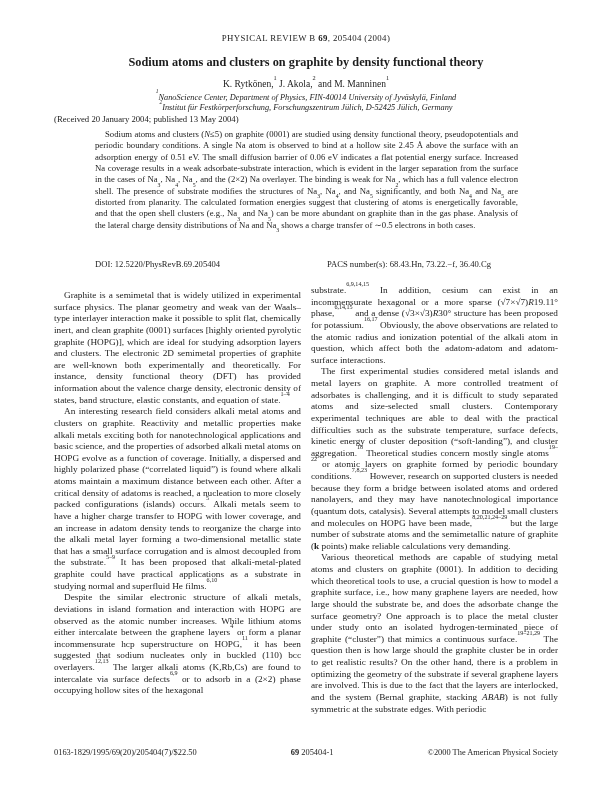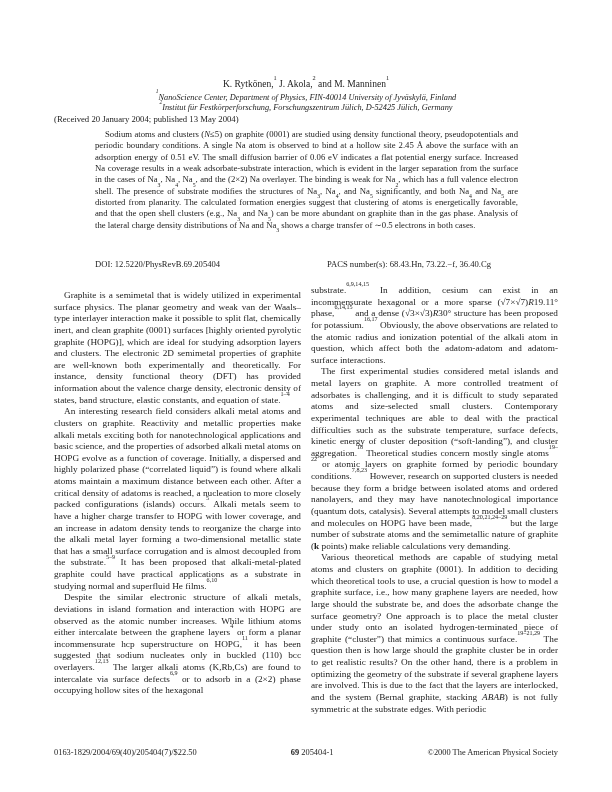--- a/index.html
+++ b/index.html
@@ -77,21 +77,23 @@
     font-size: 8.4px;
   }
   sup { font-size: 66%; line-height: 0; position: relative; top: -0.45em; }
   sub { font-size: 66%; line-height: 0; position: relative; top: 0.28em; }
 </style>
 </head>
 <body>
 
 <div class="page">
 
+  <div class="journal-header">PHYSICAL REVIEW B <b>69</b>, 205404 (2004)</div>
 
+  <div class="article-title">Sodium atoms and clusters on graphite by density functional theory</div>
 
   <div class="authors">K. Rytkönen,<sup>1</sup> J. Akola,<sup>2</sup> and M. Manninen<sup>1</sup></div>
 
   <div class="affiliations">
     <div><sup>1</sup>NanoScience Center, Department of Physics, FIN-40014 University of Jyväskylä, Finland</div>
     <div><sup>2</sup>Institut für Festkörperforschung, Forschungszentrum Jülich, D-52425 Jülich, Germany</div>
   </div>
 
   <div class="received">(Received 20 January 2004; published 13 May 2004)</div>
 
@@ -108,18 +110,18 @@
     <p>Despite the similar electronic structure of alkali metals, deviations in island formation and interaction with HOPG are observed as the atomic number increases. While lithium atoms either intercalate between the graphene layers<sup>4</sup> or form a planar incommensurate hcp superstructure on HOPG,<sup>11</sup> it has been suggested that sodium nucleates only in buckled (110) bcc overlayers.<sup>12,13</sup> The larger alkali atoms (K,Rb,Cs) are found to intercalate via surface defects<sup>6,9</sup> or to adsorb in a (2×2) phase occupying hollow sites of the hexagonal</p>
   </div>
 
   <div class="col col-right">
     <p class="no-indent">substrate.<sup>6,9,14,15</sup> In addition, cesium can exist in an incommensurate hexagonal or a more sparse (√7×√7)<i>R</i>19.11° phase,<sup>6,14,15</sup> and a dense (√3×√3)<i>R</i>30° structure has been proposed for potassium.<sup>16,17</sup> Obviously, the above observations are related to the atomic radius and ionization potential of the alkali atom in question, which affect both the adatom-adatom and adatom-surface interactions.</p>
     <p>The first experimental studies considered metal islands and metal layers on graphite. A more controlled treatment of adsorbates is challenging, and it is difficult to study separated atoms and size-selected small clusters. Contemporary experimental techniques are able to deal with the practical difficulties such as the substrate temperature, surface defects, kinetic energy of cluster deposition (“soft-landing”), and cluster aggregation.<sup>18</sup> Theoretical studies concern mostly single atoms<sup>19–22</sup> or atomic layers on graphite formed by periodic boundary conditions.<sup>7,8,23</sup> However, research on supported clusters is needed because they form a bridge between isolated atoms and ordered nanolayers, and they may have nanotechnological importance (quantum dots, catalysis). Several attempts to model small clusters and molecules on HOPG have been made,<sup>8,20,21,24–29</sup> but the large number of substrate atoms and the semimetallic nature of graphite (<b>k</b> points) make reliable calculations very demanding.</p>
     <p>Various theoretical methods are capable of studying metal atoms and clusters on graphite (0001). In addition to deciding which theoretical tools to use, a crucial question is how to model a graphite surface, i.e., how many graphene layers are needed, how large should the substrate be, and does the adsorbate change the surface geometry? One approach is to place the metal cluster under study onto an isolated hydrogen-terminated piece of graphite (“cluster”) that mimics a continuous surface.<sup>19–21,29</sup> The question then is how large should the graphite cluster be in order to get realistic results? On the other hand, there is a problem in optimizing the geometry of the substrate if several graphene layers are involved. This is due to the fact that the layers are interlocked, and the system (Bernal graphite, stacking <i>ABAB</i>) is not fully symmetric at the substrate edges. With periodic</p>
   </div>
 
   <div class="page-footer">
-    <span>0163-1829/2004/69(40)/205404(7)/$22.50</span>
+    <span>0163-1829/1995/69(20)/205404(7)/$22.50</span>
     <span><b>69</b> 205404-1</span>
     <span>©2000 The American Physical Society</span>
   </div>
 
 </div>
 
 </body></html>

